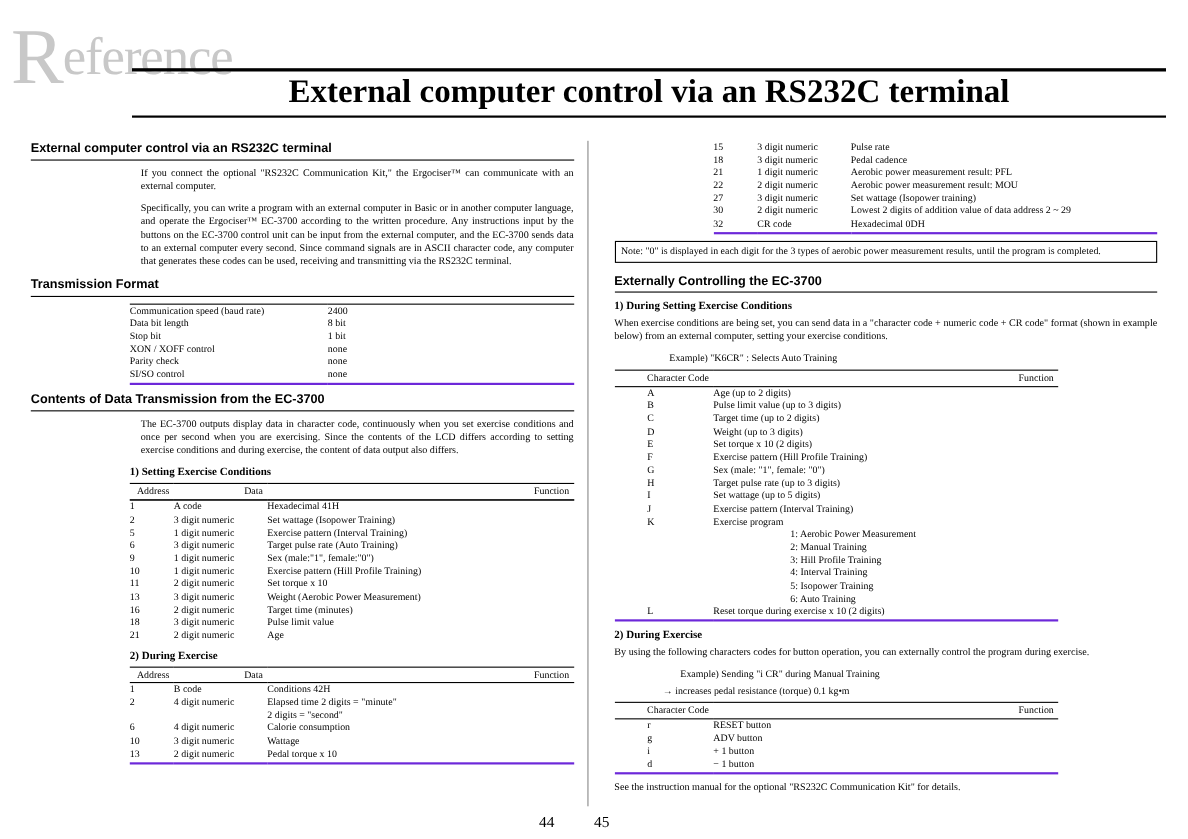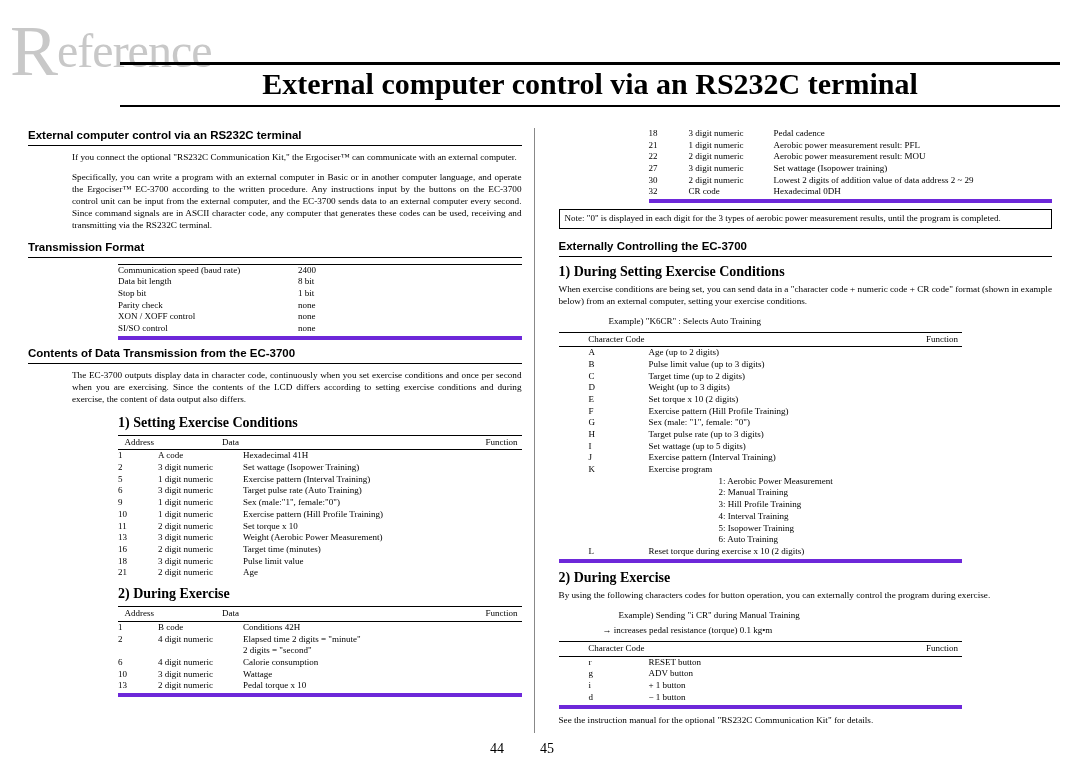--- a/index.html
+++ b/index.html
@@ -60,27 +60,27 @@
   .col-right { padding-left: 0; }
   .section-h {
     font-family: Arial, sans-serif;
     font-weight: bold;
     font-size: 11.5px;
     border-bottom: 1.5px solid #000;
     padding-bottom: 2px;
     margin-bottom: 6px;
   }
   .para {
-    margin-left: 44px;
+    margin-left: 100px;
     margin-bottom: 8px;
     text-align: justify;
   }
   .sub-h {
     font-weight: bold;
-    font-size: 14px;
+    font-size: 10px;
     margin-left: 90px;
     margin-bottom: 3px;
     margin-top: 4px;
   }
   table.data {
     margin-left: 90px;
     border-collapse: collapse;
     font-size: 9px;
     margin-bottom: 6px;
     width: calc(100% - 90px);
@@ -89,21 +89,21 @@
     text-align: right;
     font-weight: normal;
     border-top: 1px solid #000;
     border-bottom: 1px solid #000;
     padding: 1px 4px 1px 0;
   }
   table.data td {
     padding: 0 4px 0 0;
     vertical-align: top;
   }
-  table.data tr.last td { border-bottom: 4px solid #6d28d9; padding-bottom: 1px; }
+  table.data tr.last td { border-bottom: 2px solid #6d28d9; padding-bottom: 1px; }
   .note-box {
     margin-left: 0;
     border: 1px solid #000;
     padding: 3px 5px;
     font-size: 9px;
     margin-top: 4px;
     margin-bottom: 10px;
   }
   .right-top-table {
     margin-left: 0;
@@ -154,25 +154,25 @@
           </tr>
           <tr>
             <td>Data bit length</td>
             <td>8 bit</td>
           </tr>
           <tr>
             <td>Stop bit</td>
             <td>1 bit</td>
           </tr>
           <tr>
+            <td>XON / XOFF control</td>
+            <td>none</td>
+          </tr>
+          <tr>
             <td>Parity check</td>
-            <td>none</td>
-          </tr>
-          <tr>
-            <td>XON / XOFF control</td>
             <td>none</td>
           </tr>
           <tr class="last">
             <td>SI/SO control</td>
             <td>none</td>
           </tr>
         </tbody>
     </table>
 
     <div class="section-h">Contents of Data Transmission from the EC-3700</div>
@@ -287,20 +287,25 @@
             <td>Pedal torque x 10</td>
           </tr>
         </tbody>
     </table>
   </div>
 
   <div class="col col-right">
     <table class="data right-top-table">
       <tbody id="rc-body">
           <tr>
+            <td style="width:40px">15</td>
+            <td style="width:85px">3 digit numeric</td>
+            <td>Pulse rate</td>
+          </tr>
+          <tr>
             <td style="width:40px">18</td>
             <td style="width:85px">3 digit numeric</td>
             <td>Pedal cadence</td>
           </tr>
           <tr>
             <td style="width:40px">21</td>
             <td style="width:85px">1 digit numeric</td>
             <td>Aerobic power measurement result: PFL</td>
           </tr>
           <tr>

